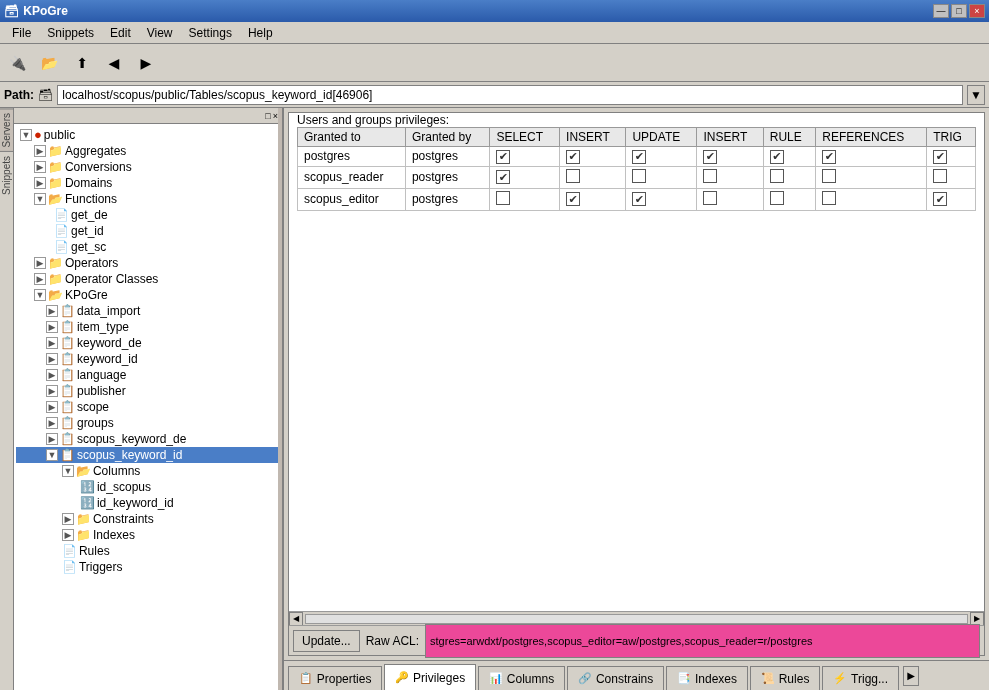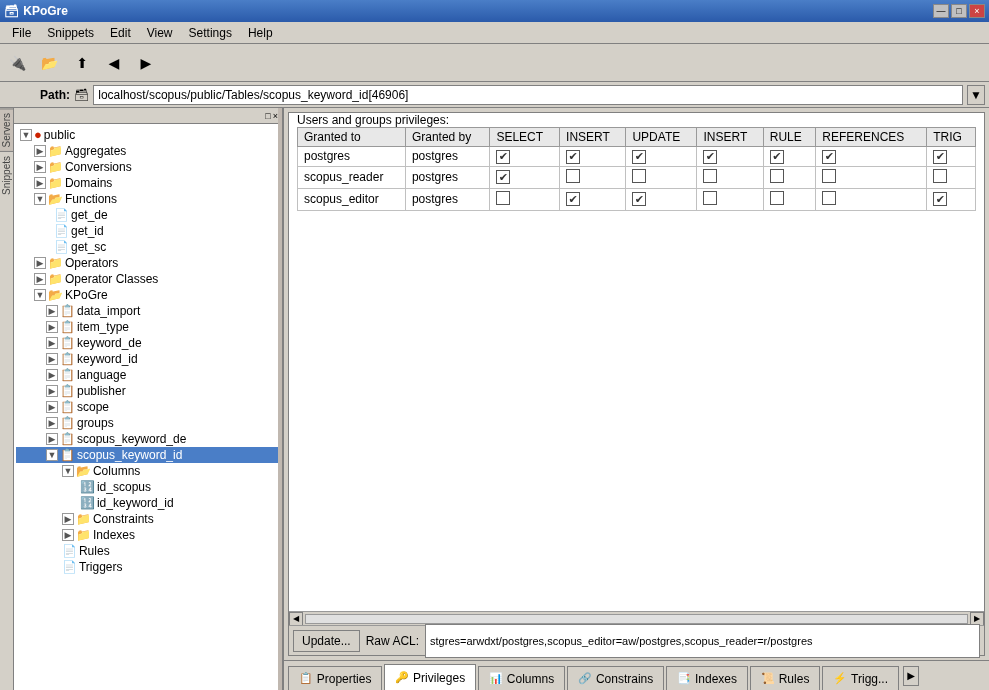--- a/index.html
+++ b/index.html
@@ -14,21 +14,21 @@
     
     .menu-bar { background: #d4d0c8; border-bottom: 1px solid #808080; height: 22px; display: flex; align-items: center; padding: 0 4px; gap: 0; }
     .menu-item { padding: 2px 8px; font-size: 12px; cursor: pointer; color: #000; }
 
     
     .toolbar { background: #d4d0c8; border-bottom: 1px solid #808080; height: 38px; display: flex; align-items: center; padding: 2px 4px; gap: 4px; }
     .toolbar-btn { width: 28px; height: 28px; background: #d4d0c8; border: 1px solid transparent; display: flex; align-items: center; justify-content: center; cursor: pointer; font-size: 14px; }
 
     
     .path-bar { background: #d4d0c8; height: 26px; display: flex; align-items: center; padding: 0 4px; gap: 4px; border-bottom: 1px solid #808080; }
-    .path-label { font-size: 12px; font-weight: bold; margin-left: 36px; }
+    .path-label { font-size: 12px; font-weight: bold; }
     .path-input-wrap { flex: 1; display: flex; align-items: flex-start; }
     .path-input { flex: 1; height: 20px; border: 1px solid #808080; background: white; padding: 0 4px; font-size: 12px; }
     .path-dropdown { width: 18px; height: 20px; background: #d4d0c8; border: 1px solid #808080; cursor: pointer; display: flex; align-items: center; justify-content: center; }
 
     
     .main-layout { display: flex; height: calc(690px - 22px - 22px - 38px - 26px); }
 
     
     .tree-panel { width: 270px; background: white; border-right: 2px solid #808080; display: flex; flex-direction: column; position: relative; }
     .tree-header { background: #d4d0c8; height: 16px; display: flex; align-items: center; justify-content: space-between; padding: 0 4px; border-bottom: 1px solid #808080; }
@@ -54,21 +54,21 @@
 
     
     .scroll-area { height: 14px; border-top: 1px solid #999; background: #d4d0c8; display: flex; align-items: center; }
     .scroll-btn { width: 14px; height: 14px; background: #d4d0c8; border: 1px solid #808080; display: flex; align-items: center; justify-content: center; font-size: 8px; }
     .scroll-track { flex: 1; height: 10px; background: #e0e0e0; border: 1px solid #999; margin: 0 2px; }
 
     
     .update-bar { height: 30px; background: #d4d0c8; display: flex; align-items: center; gap: 6px; padding: 0 4px; border-top: 1px solid #999; }
     .update-btn { height: 22px; padding: 0 8px; background: #d4d0c8; border: 1px solid #808080; font-size: 12px; cursor: pointer; }
     .acl-label { font-size: 12px; }
-    .acl-input { flex: 1; height: 22px; border: 1px solid #808080; background: #ffffff; padding: 16px 4px; font-size: 11px; }
+    .acl-input { flex: 1; height: 22px; border: 1px solid #808080; background: #ec4899; padding: 16px 4px; font-size: 11px; }
 
     
     .bottom-tabs { height: 30px; background: #d4d0c8; display: flex; align-items: flex-end; padding: 0 0 0 4px; border-top: 1px solid #808080; }
     .tab { height: 24px; padding: 0 10px; background: #d4d0c8; border: 1px solid #808080; border-bottom: none; display: flex; align-items: center; gap: 4px; cursor: pointer; font-size: 12px; margin-right: 2px; }
     .tab.active { background: white; height: 26px; }
     .tab-icon { font-size: 11px; }
   </style>
 </head>
 <body>
 

